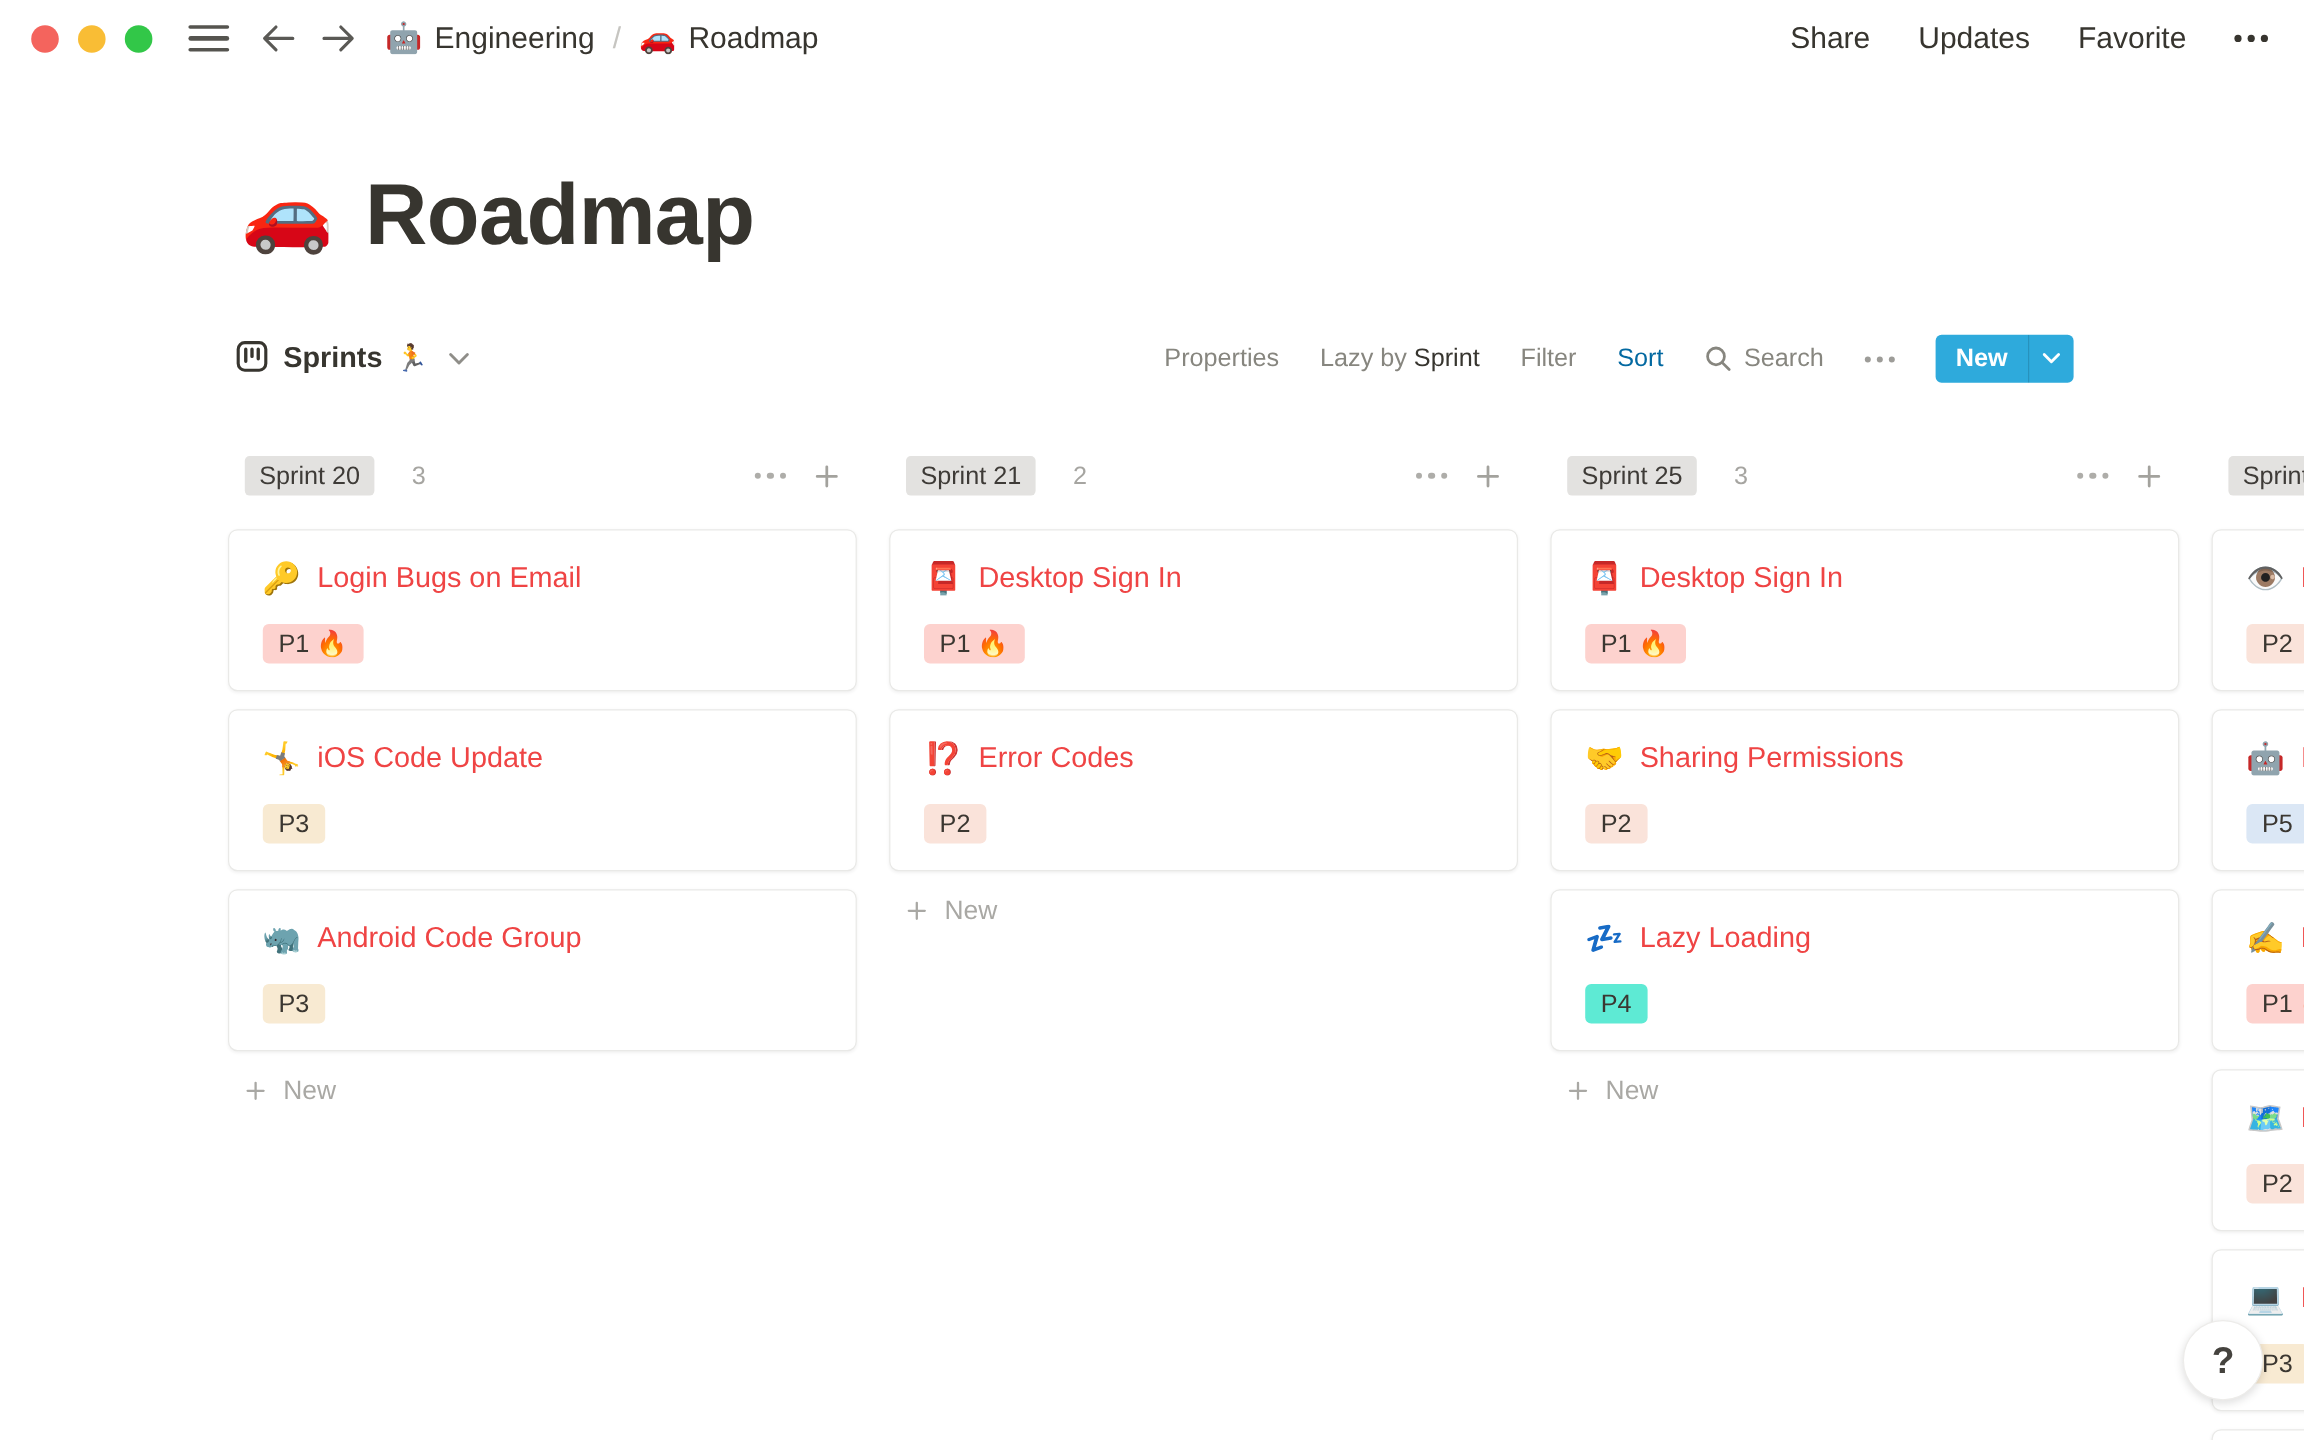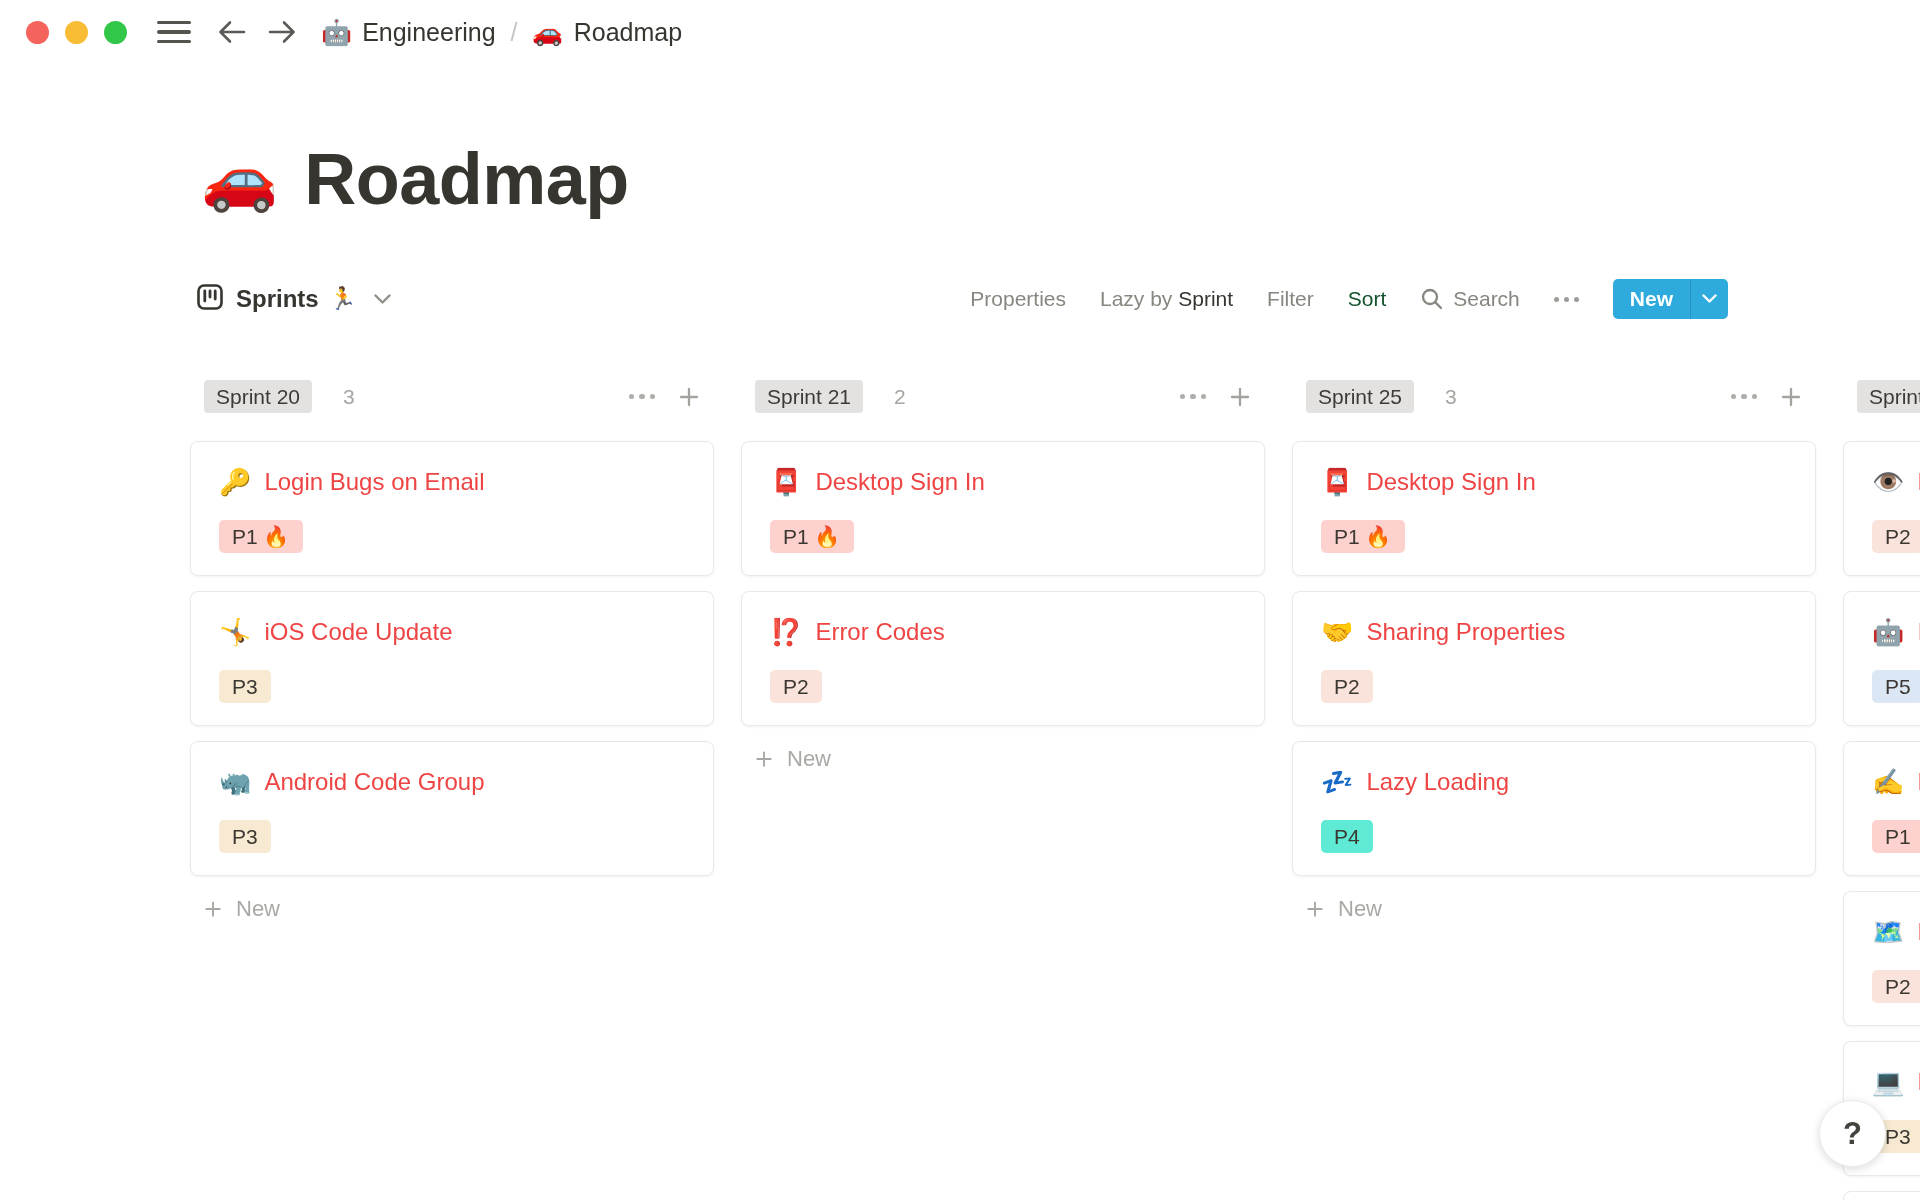--- a/index.html
+++ b/index.html
@@ -108,20 +108,30 @@
     <span class="crumb">
       <span class="emo">🤖</span>
       <span>Engineering</span>
     </span>
     <span class="crumb-sep">/</span>
     <span class="crumb">
       <span class="emo">🚗</span>
       <span>Roadmap</span>
     </span>
   </div>
+  <div class="topbar-right">
+    <span class="tb-action">Share</span>
+    <span class="tb-action">Updates</span>
+    <span class="tb-action">Favorite</span>
+    <span class="dots">
+        <i></i>
+        <i></i>
+        <i></i>
+      </span>
+  </div>
 </div>
 
 <div id="page-title-row">
   <span class="emo">🚗</span>
   <h1>Roadmap</h1>
 </div>
 
 <div id="toolbar">
   <div class="view-tab">
     <span>
@@ -137,21 +147,21 @@
         <path d="M1.5 1.5L8.5 8.5L15.5 1.5" stroke="#8F8E89" stroke-width="2.4" stroke-linecap="round" stroke-linejoin="round"></path>
       </svg>
     </span>
   </div>
   <div class="tb-controls">
     <span class="tb-item">Properties</span>
     <span class="tb-item">
       <span>Lazy by</span>&nbsp;<span class="strong">Sprint</span>
     </span>
     <span class="tb-item">Filter</span>
-    <span class="tb-item" style="color: #14532d;">Sort</span>
+    <span class="tb-item" style="color: #0369a1;">Sort</span>
     <span class="tb-item search-item">
       <span style="display:flex;">
         <svg width="24" height="24" viewBox="0 0 24 24" fill="none">
           <circle cx="10" cy="10" r="7" stroke="#87867F" stroke-width="2.3"></circle>
           <path d="M15.4 15.4L21 21" stroke="#87867F" stroke-width="2.3" stroke-linecap="round"></path>
         </svg>
       </span>
       <span>Search</span>
     </span>
     <span class="dots gray">
@@ -272,21 +282,21 @@
     <div class="card">
       <div class="card-title-row">
         <span class="card-emoji">📮</span>
         <span class="card-title">Desktop Sign In</span>
       </div>
       <span class="badge" style="background:#FDD2CE">P1 🔥</span>
     </div>
       <div class="card">
       <div class="card-title-row">
         <span class="card-emoji">🤝</span>
-        <span class="card-title">Sharing Properties</span>
+        <span class="card-title">Sharing Permissions</span>
       </div>
       <span class="badge" style="background:#FAE3DA">P2</span>
     </div>
       <div class="card">
       <div class="card-title-row">
         <span class="card-emoji">💤</span>
         <span class="card-title">Lazy Loading</span>
       </div>
       <span class="badge" style="background:#5eead4">P4</span>
     </div>

